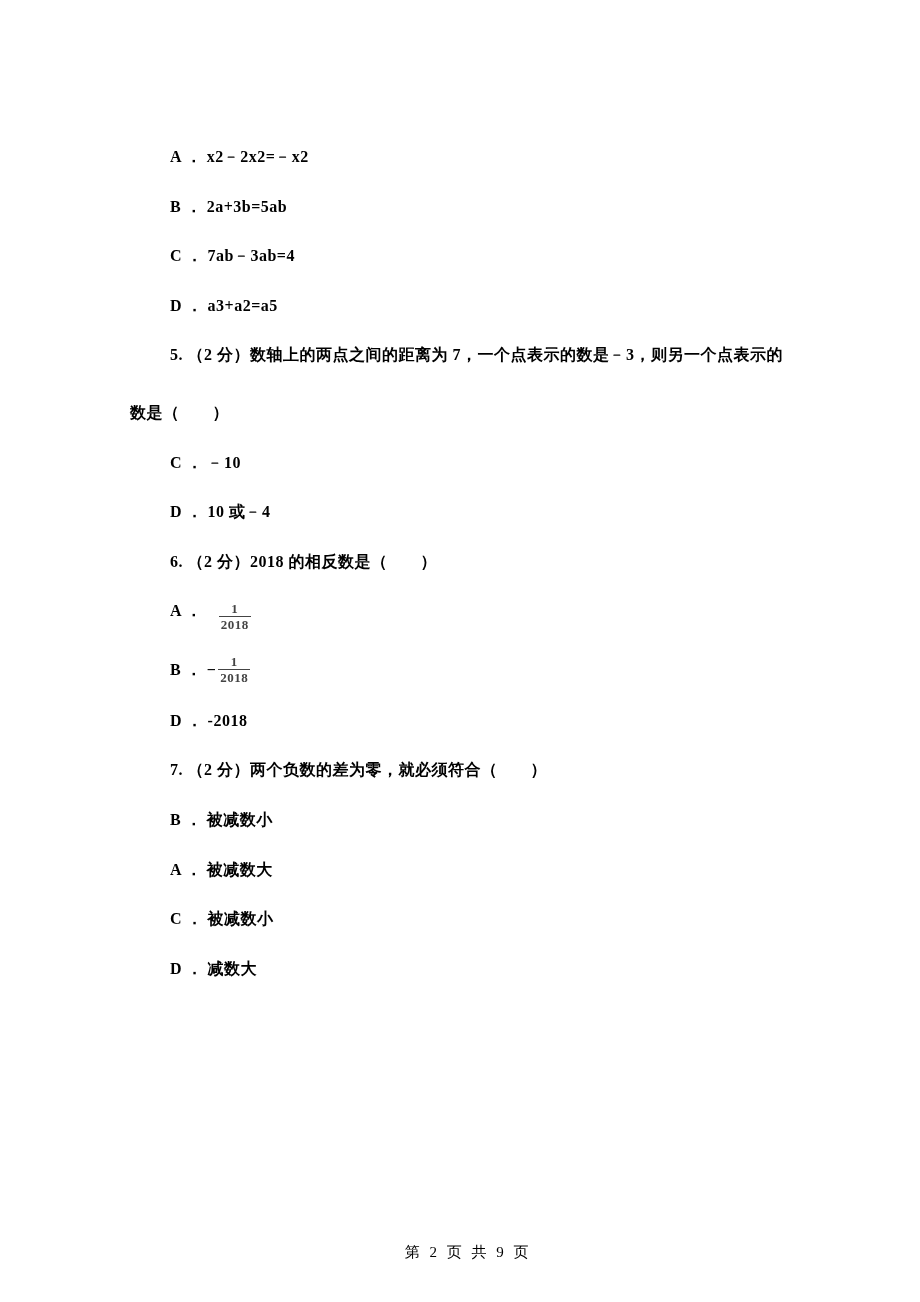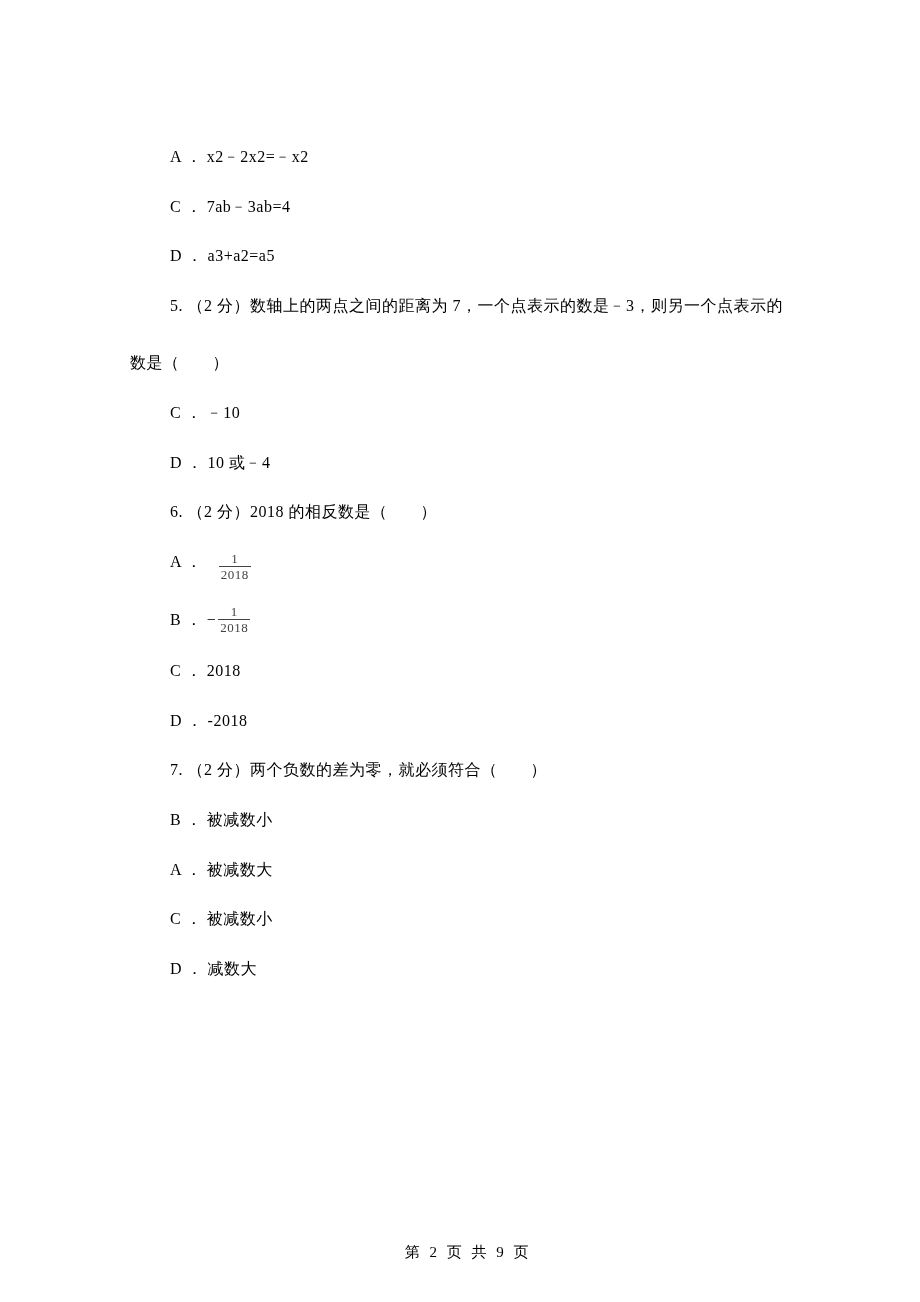--- a/index.html
+++ b/index.html
@@ -10,20 +10,21 @@
     font-size: 16px;
     color: #000000;
     width: 920px;
     height: 1302px;
     position: relative;
     box-sizing: border-box;
   }
   .page {
     padding: 120px 96px 60px 130px;
     line-height: 1.6;
+    font-weight: bold;
   }
   .option {
     margin: 24px 0 24px 40px;
     letter-spacing: 0.5px;
   }
   .question {
     margin: 24px 0 24px 40px;
     letter-spacing: 0.5px;
   }
   .question-cont {
@@ -70,20 +71,24 @@
 </head>
 <body>
 
 <div class="page">
 
   <div class="option">
     <span>A ．</span>
     <span>x2﹣2x2=﹣x2</span>
   </div>
   <div class="option">
+    <span>B ．</span>
+    <span>2a+3b=5ab</span>
+  </div>
+  <div class="option">
     <span>C ．</span>
     <span>7ab﹣3ab=4</span>
   </div>
   <div class="option">
     <span>D ．</span>
     <span>a3+a2=a5</span>
   </div>
 
   <div class="question">5. （2 分）数轴上的两点之间的距离为 7，一个点表示的数是﹣3，则另一个点表示的</div>
   <div class="question-cont">数是（　　）</div>
@@ -115,24 +120,20 @@
     <span class="frac-wrap">
       <span class="neg">−</span>
       <span class="frac">
         <span class="num">1</span>
         <span class="den">2018</span>
       </span>
     </span>
   </div>
 
   <div class="option">
-    <span>C ．</span>
-    <span>2018</span>
-  </div>
-  <div class="option">
     <span>D ．</span>
     <span>-2018</span>
   </div>
 
   <div class="question">7. （2 分）两个负数的差为零，就必须符合（　　）</div>
 
   <div class="option">
     <span>B ．</span>
     <span>被减数小</span>
   </div>

